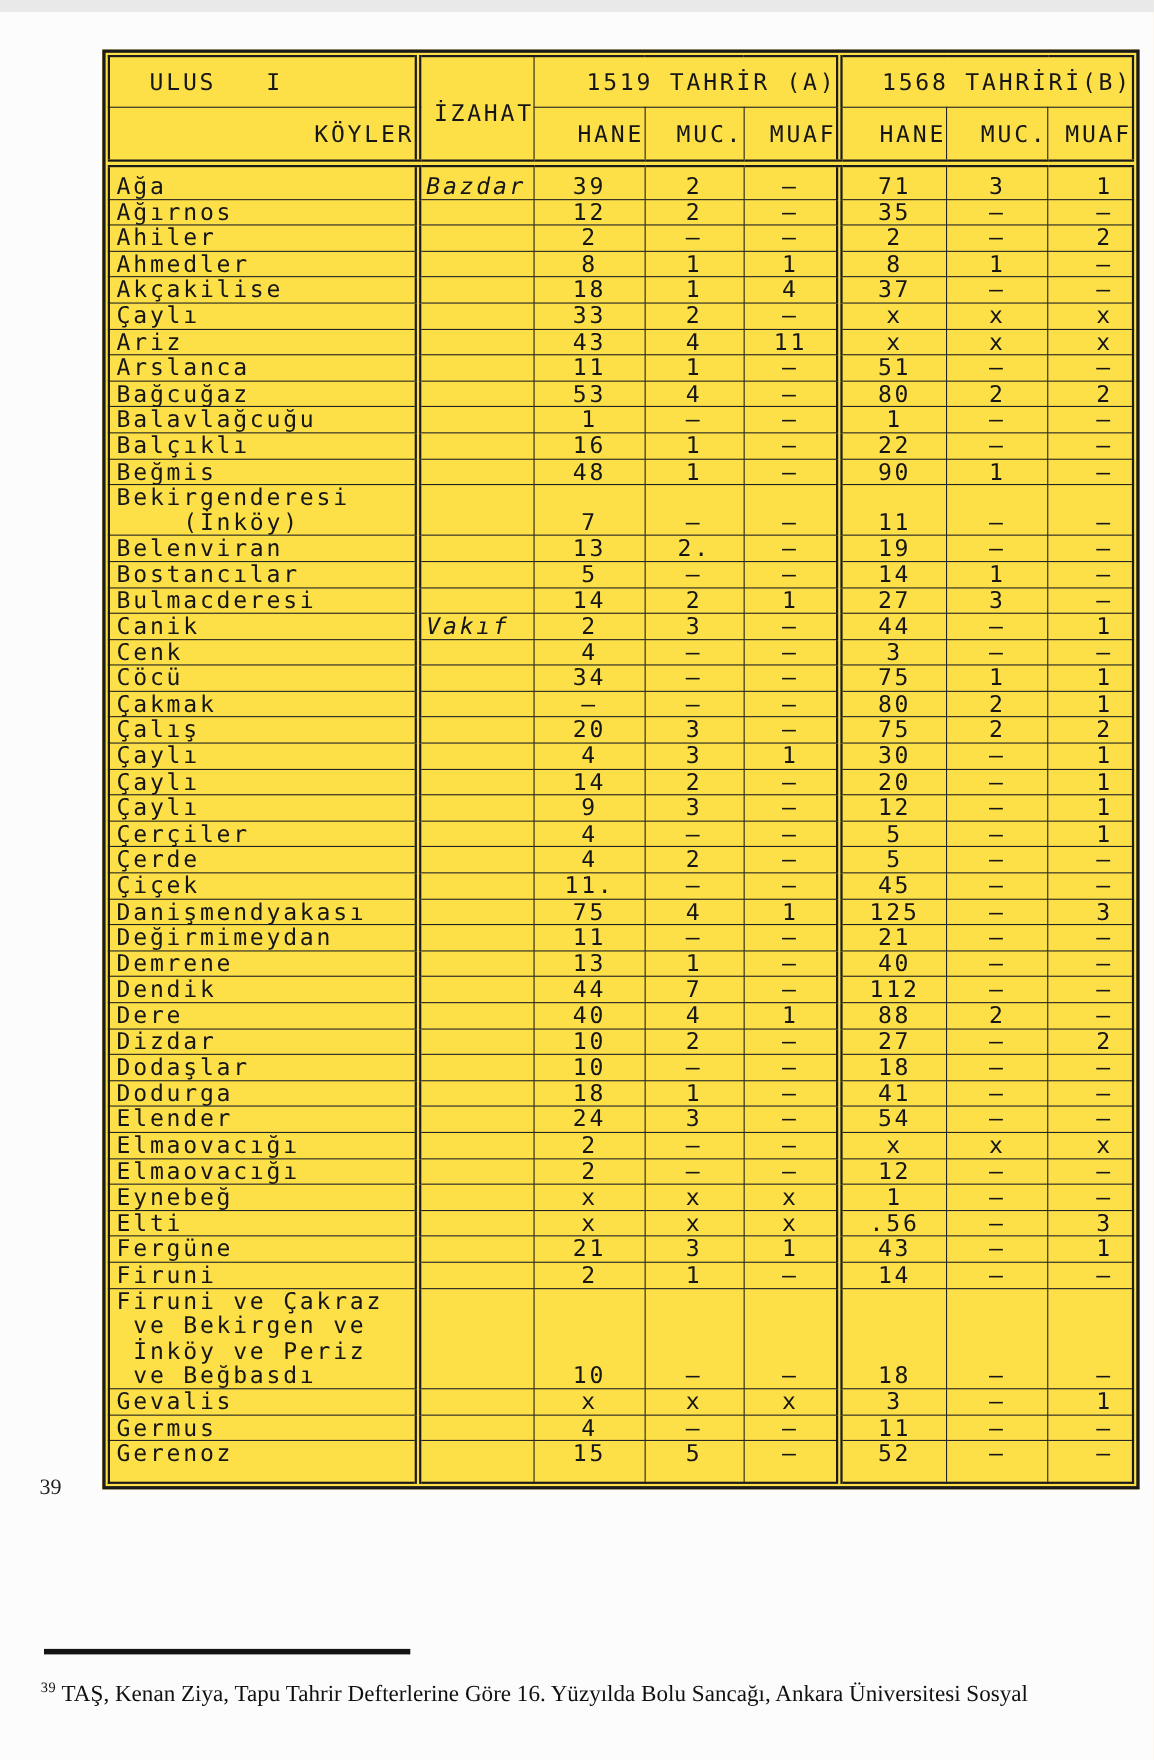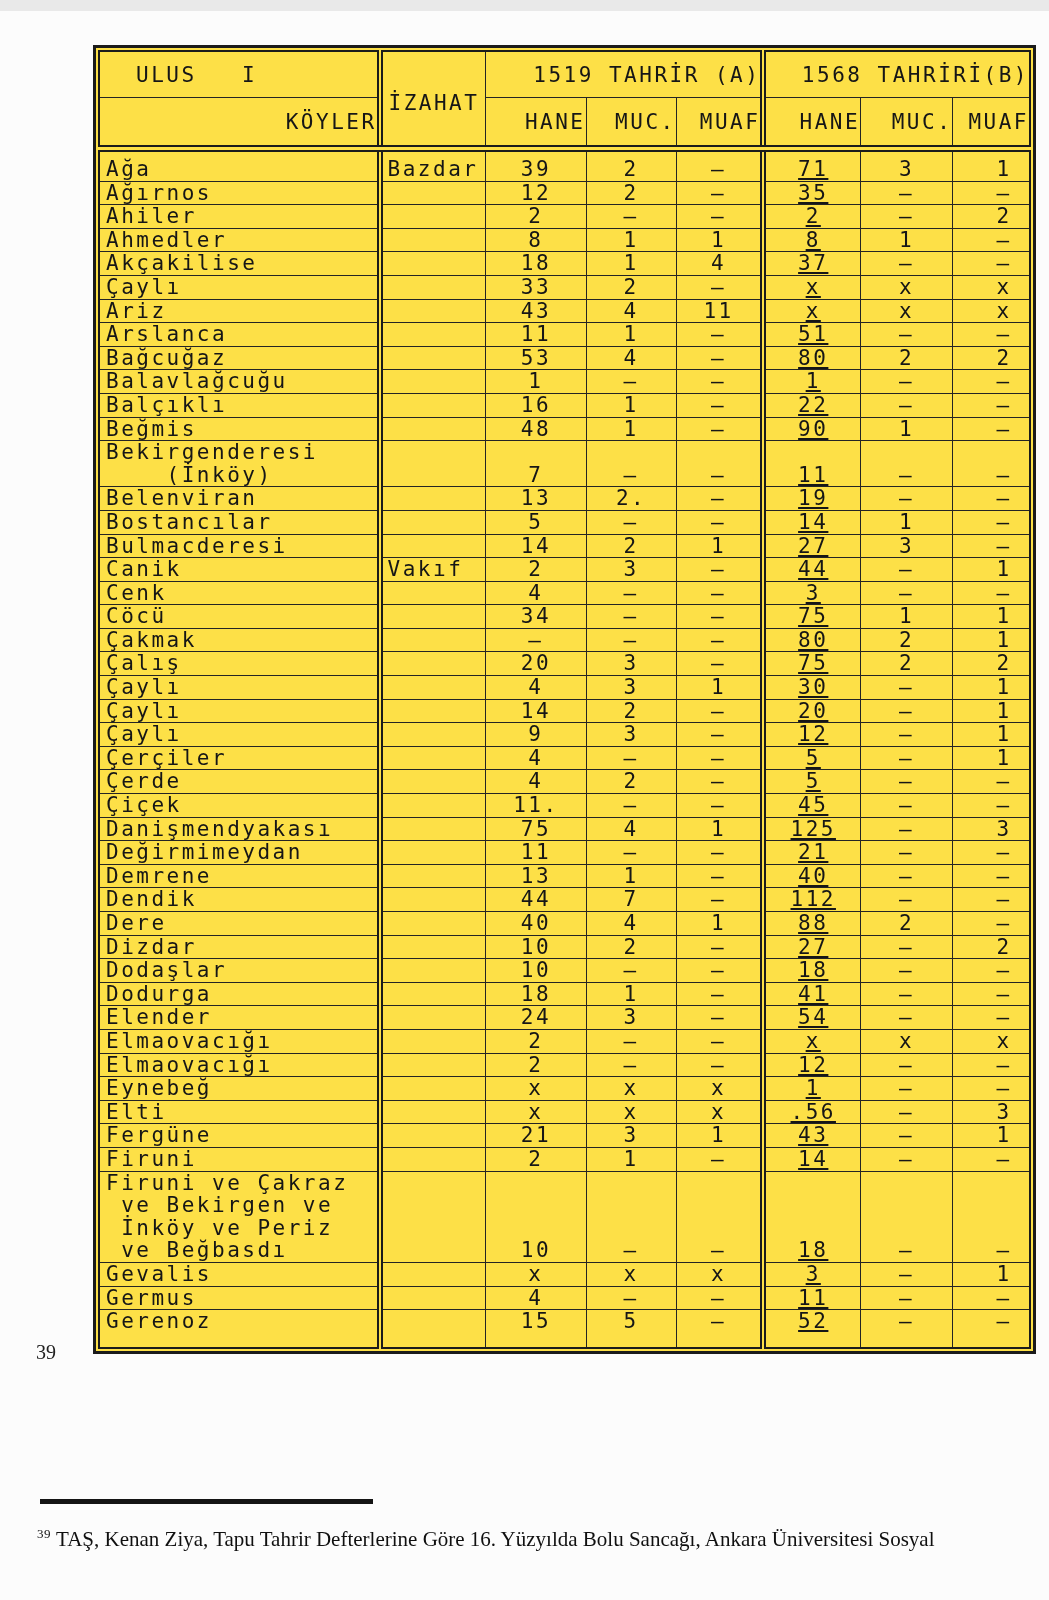--- a/index.html
+++ b/index.html
@@ -30,33 +30,33 @@
     table-layout: fixed;
     border: 2px solid #1b1b1b;
     font-size: 21px;
     letter-spacing: 2.5px;
     color: #161616;
   }
   th, td { border: 1.5px solid #242424; font-weight: normal; padding: 0; }
   thead th { white-space: pre; }
   tr.r1 th { height: 45px; vertical-align: middle; }
   th.c1top { text-align: left; padding-left: 36px; }
-  th.izahat { border-left: 6px double #1b1b1b; vertical-align: top; padding-top: 8px; text-align: center; }
+  th.izahat { border-left: 6px double #1b1b1b; vertical-align: top; padding-top: 8px; text-align: right; }
   th.grp { text-align: right; }
   th.grpb { border-left: 6px double #1b1b1b; }
   tr.r2 th { height: 47px; text-align: right; padding-left: 5px; vertical-align: middle; }
   th.subb1 { border-left: 6px double #1b1b1b; }
   tbody td { line-height: 22.6px; vertical-align: bottom; }
   tbody tr:first-child td { border-top: 7px double #1b1b1b; padding-top: 6px; }
   tbody tr:last-child td { padding-bottom: 14px; }
   td.c1 { text-align: left; padding-left: 6px; }
   .nline { white-space: pre; }
-  td.iz { border-left: 6px double #1b1b1b; text-align: left; padding-left: 5px; white-space: pre; }
+  td.iz { border-left: 6px double #1b1b1b; text-align: left; padding-left: 5px; white-space: pre; font-style: italic; }
   td.num { text-align: center; }
-  td.bh { border-left: 6px double #1b1b1b; text-decoration: underline; }
+  td.bh { border-left: 6px double #1b1b1b; }
   td.mfb { padding-left: 26px; }
   .pagenum {
     position: absolute; left: 36px; top: 1341px;
     font-family: "Liberation Serif", serif;
     font-size: 20px; color: #222;
   }
   .fn-rule {
     position: absolute; left: 40px; top: 1499px;
     width: 333px; height: 5px;
     background: #141414;

